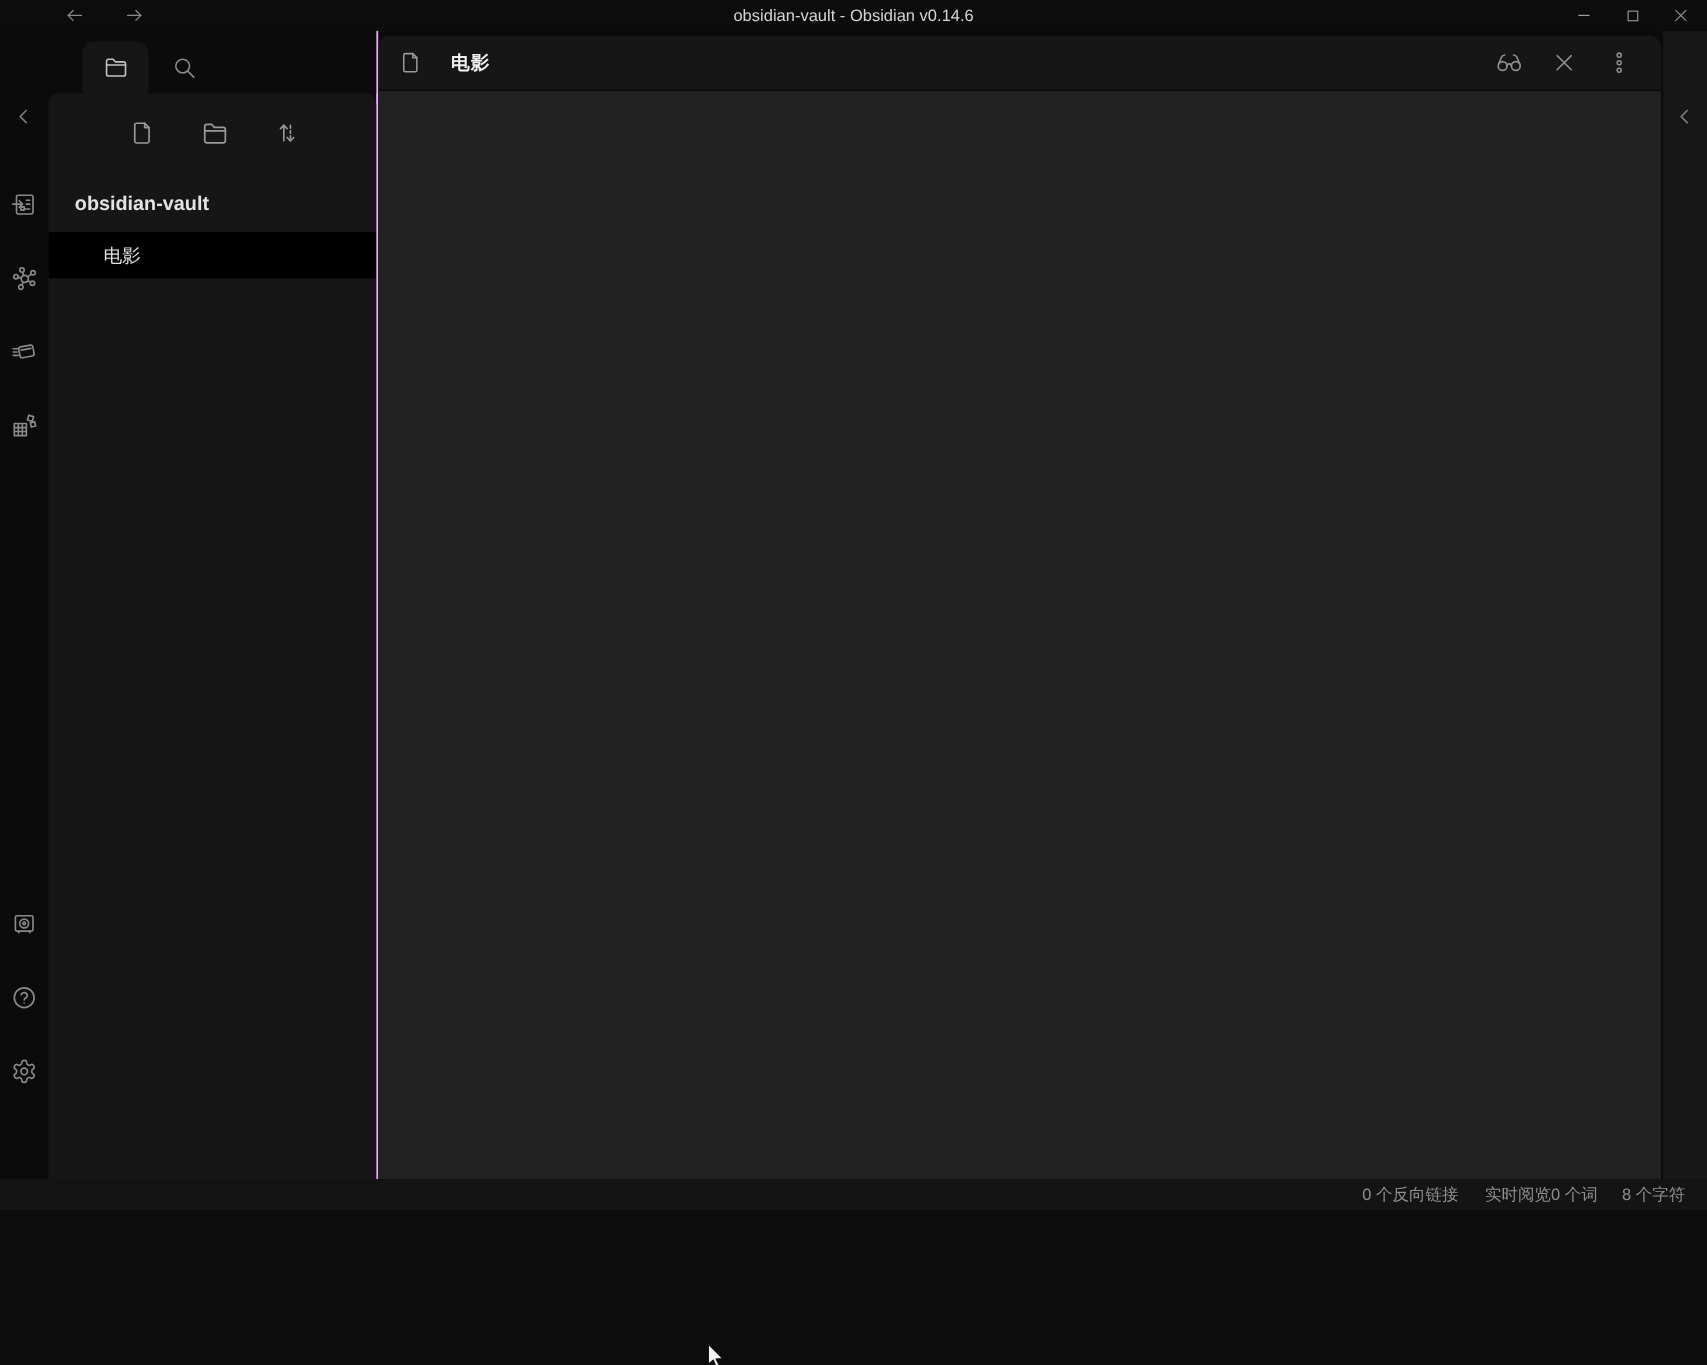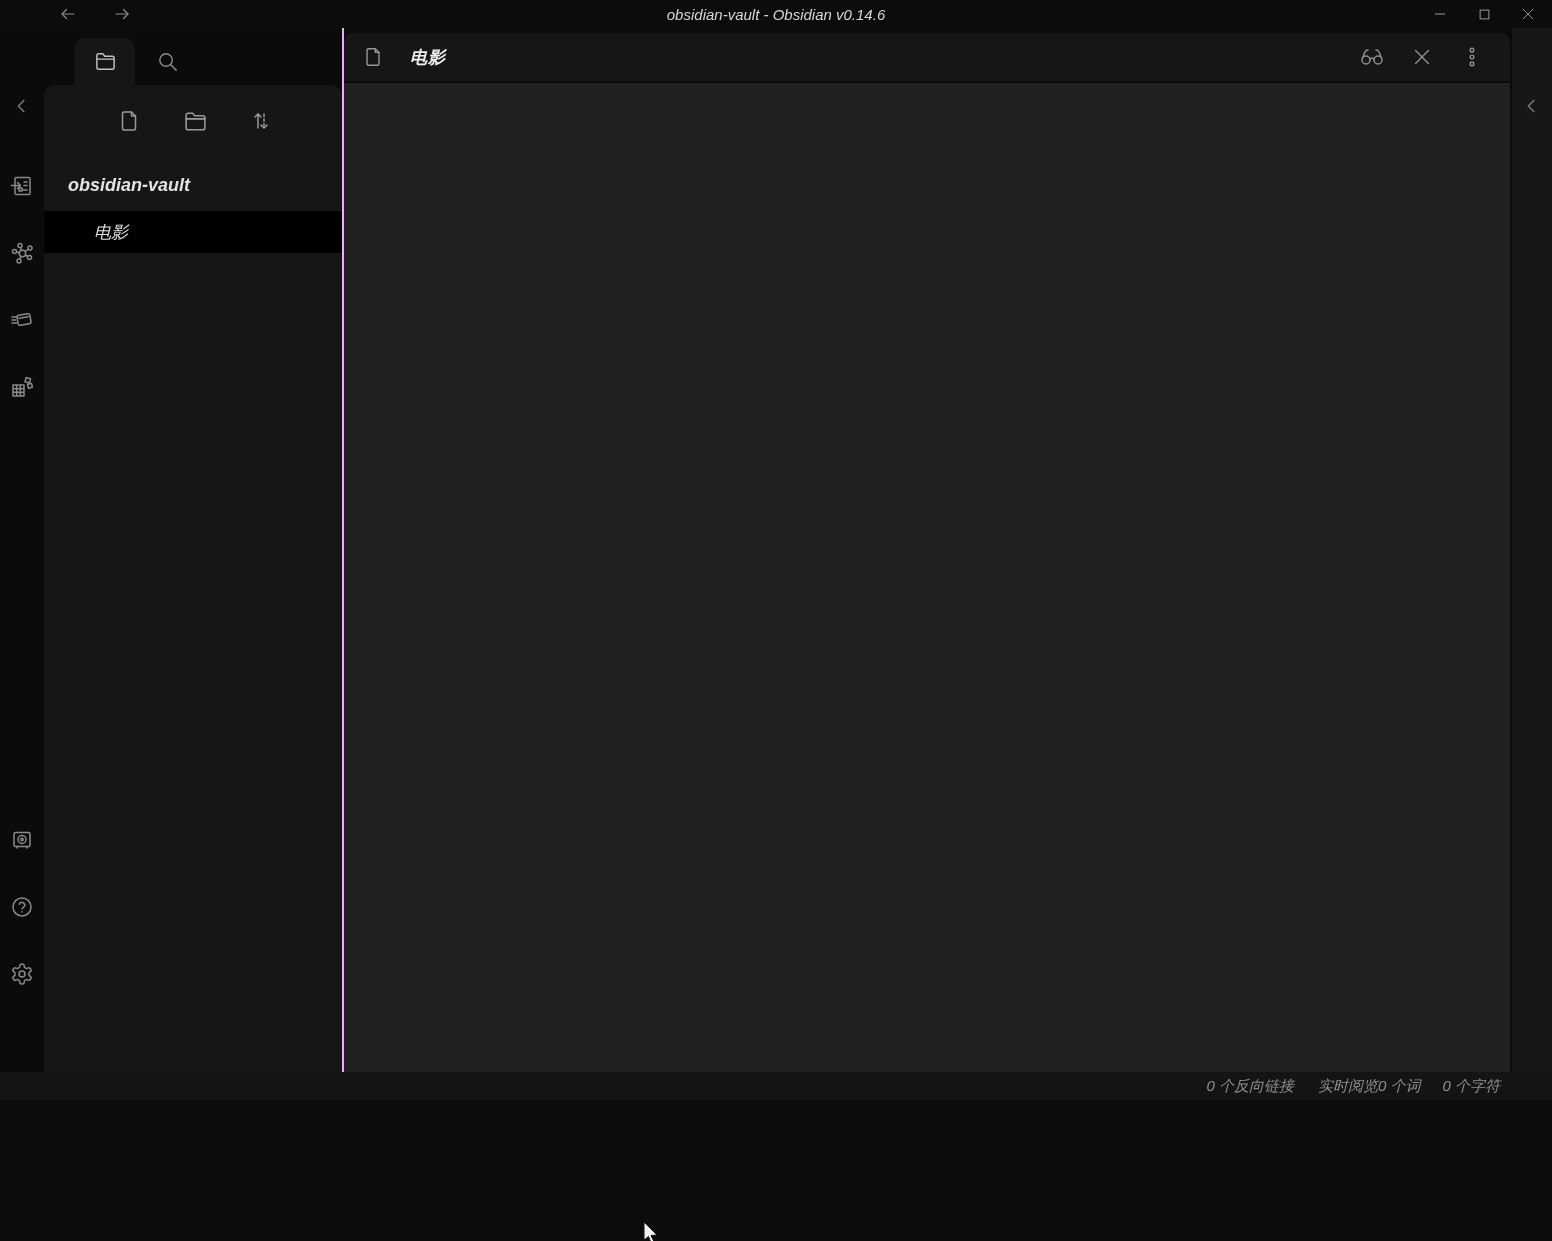--- a/index.html
+++ b/index.html
@@ -1,18 +1,18 @@
 <!DOCTYPE html>
 <html><head>
 <meta charset="utf-8">
 <style>
   * { margin:0; padding:0; box-sizing:border-box; }
   html,body { width:1552px; height:1241px; background:#0c0c0c; overflow:hidden;
               font-family:"Liberation Sans","DejaVu Sans",sans-serif; }
-  .window { width:1552px; height:1100px; display:flex; flex-direction:column; position:relative;font-style:italic; }
+  .window { width:1552px; height:1100px; display:flex; flex-direction:column; position:relative; }
 
   
   .titlebar { height:28px; background:#0c0c0c; position:relative; display:flex; align-items:center; flex:0 0 auto; }
   .nav-arrows { display:flex; gap:30px; margin-left:56px; color:#8f8b85; }
   .nav-btn { width:24px; height:22px; display:flex; align-items:center; justify-content:center; }
   .titlebar-title { position:absolute; left:0; right:0; text-align:center; color:#d6d6d6; font-size:15px; pointer-events:none; }
   .win-controls { margin-left:auto; display:flex; align-items:center; gap:24px; margin-right:14px; color:#9a9a9a; }
   .win-btn { width:20px; height:20px; display:flex; align-items:center; justify-content:center; }
 
   
@@ -45,21 +45,21 @@
   .view-header-title { margin-left:26px; color:#efefef; font-size:17px; font-weight:700; letter-spacing:1px; }
   .view-actions { margin-left:auto; display:flex; align-items:center; gap:22px; }
   .view-action-btn { width:28px; height:28px; display:flex; align-items:center; justify-content:center; color:#8f8f8f; }
   .view-content { flex:1; background:#212121; }
 
   
   .right-strip { width:42px; background:#171717; border-left:2px solid #0b0b0b; display:flex; flex-direction:column; align-items:center; flex:0 0 auto; }
   .right-strip .ribbon-collapse { margin-top:64px; }
 
   
-  .statusbar { height:28px; background:#141414; display:flex; align-items:center; justify-content:flex-end; padding-right:52px; color:#8f8f8f; font-size:15px; flex:0 0 auto; }
+  .statusbar { height:28px; background:#141414; display:flex; align-items:center; justify-content:flex-end; padding-right:20px; color:#8f8f8f; font-size:15px; flex:0 0 auto; }
   .status-item { white-space:nowrap; }
   .status-mode { margin-left:24px; }
   .status-words { }
   .status-chars { margin-left:22px; }
 
   .cursor { position:absolute; left:640px; top:1222px; z-index:10; pointer-events:none; }
 
   svg { display:block; }
 </style>
 </head>
@@ -319,21 +319,21 @@
             </svg>
         </span>
       </div>
     </div>
   </div>
 
   <div class="statusbar">
     <span class="status-item">0 个反向链接</span>
     <span class="status-item status-mode">实时阅览</span>
     <span class="status-item status-words">0 个词</span>
-    <span class="status-item status-chars">0 个字符</span>
+    <span class="status-item status-chars">8 个字符</span>
   </div>
 
   <div class="cursor">
     <svg width="22" height="22" viewBox="0 0 22 22">
         <polygon points="4,0 17,13 11,13.5 14.5,20.5 11.5,22 8.5,14.5 4,18" fill="#f2f2f2" stroke="#111" stroke-width="1"></polygon>
       </svg>
   </div>
 
 </div>
 

